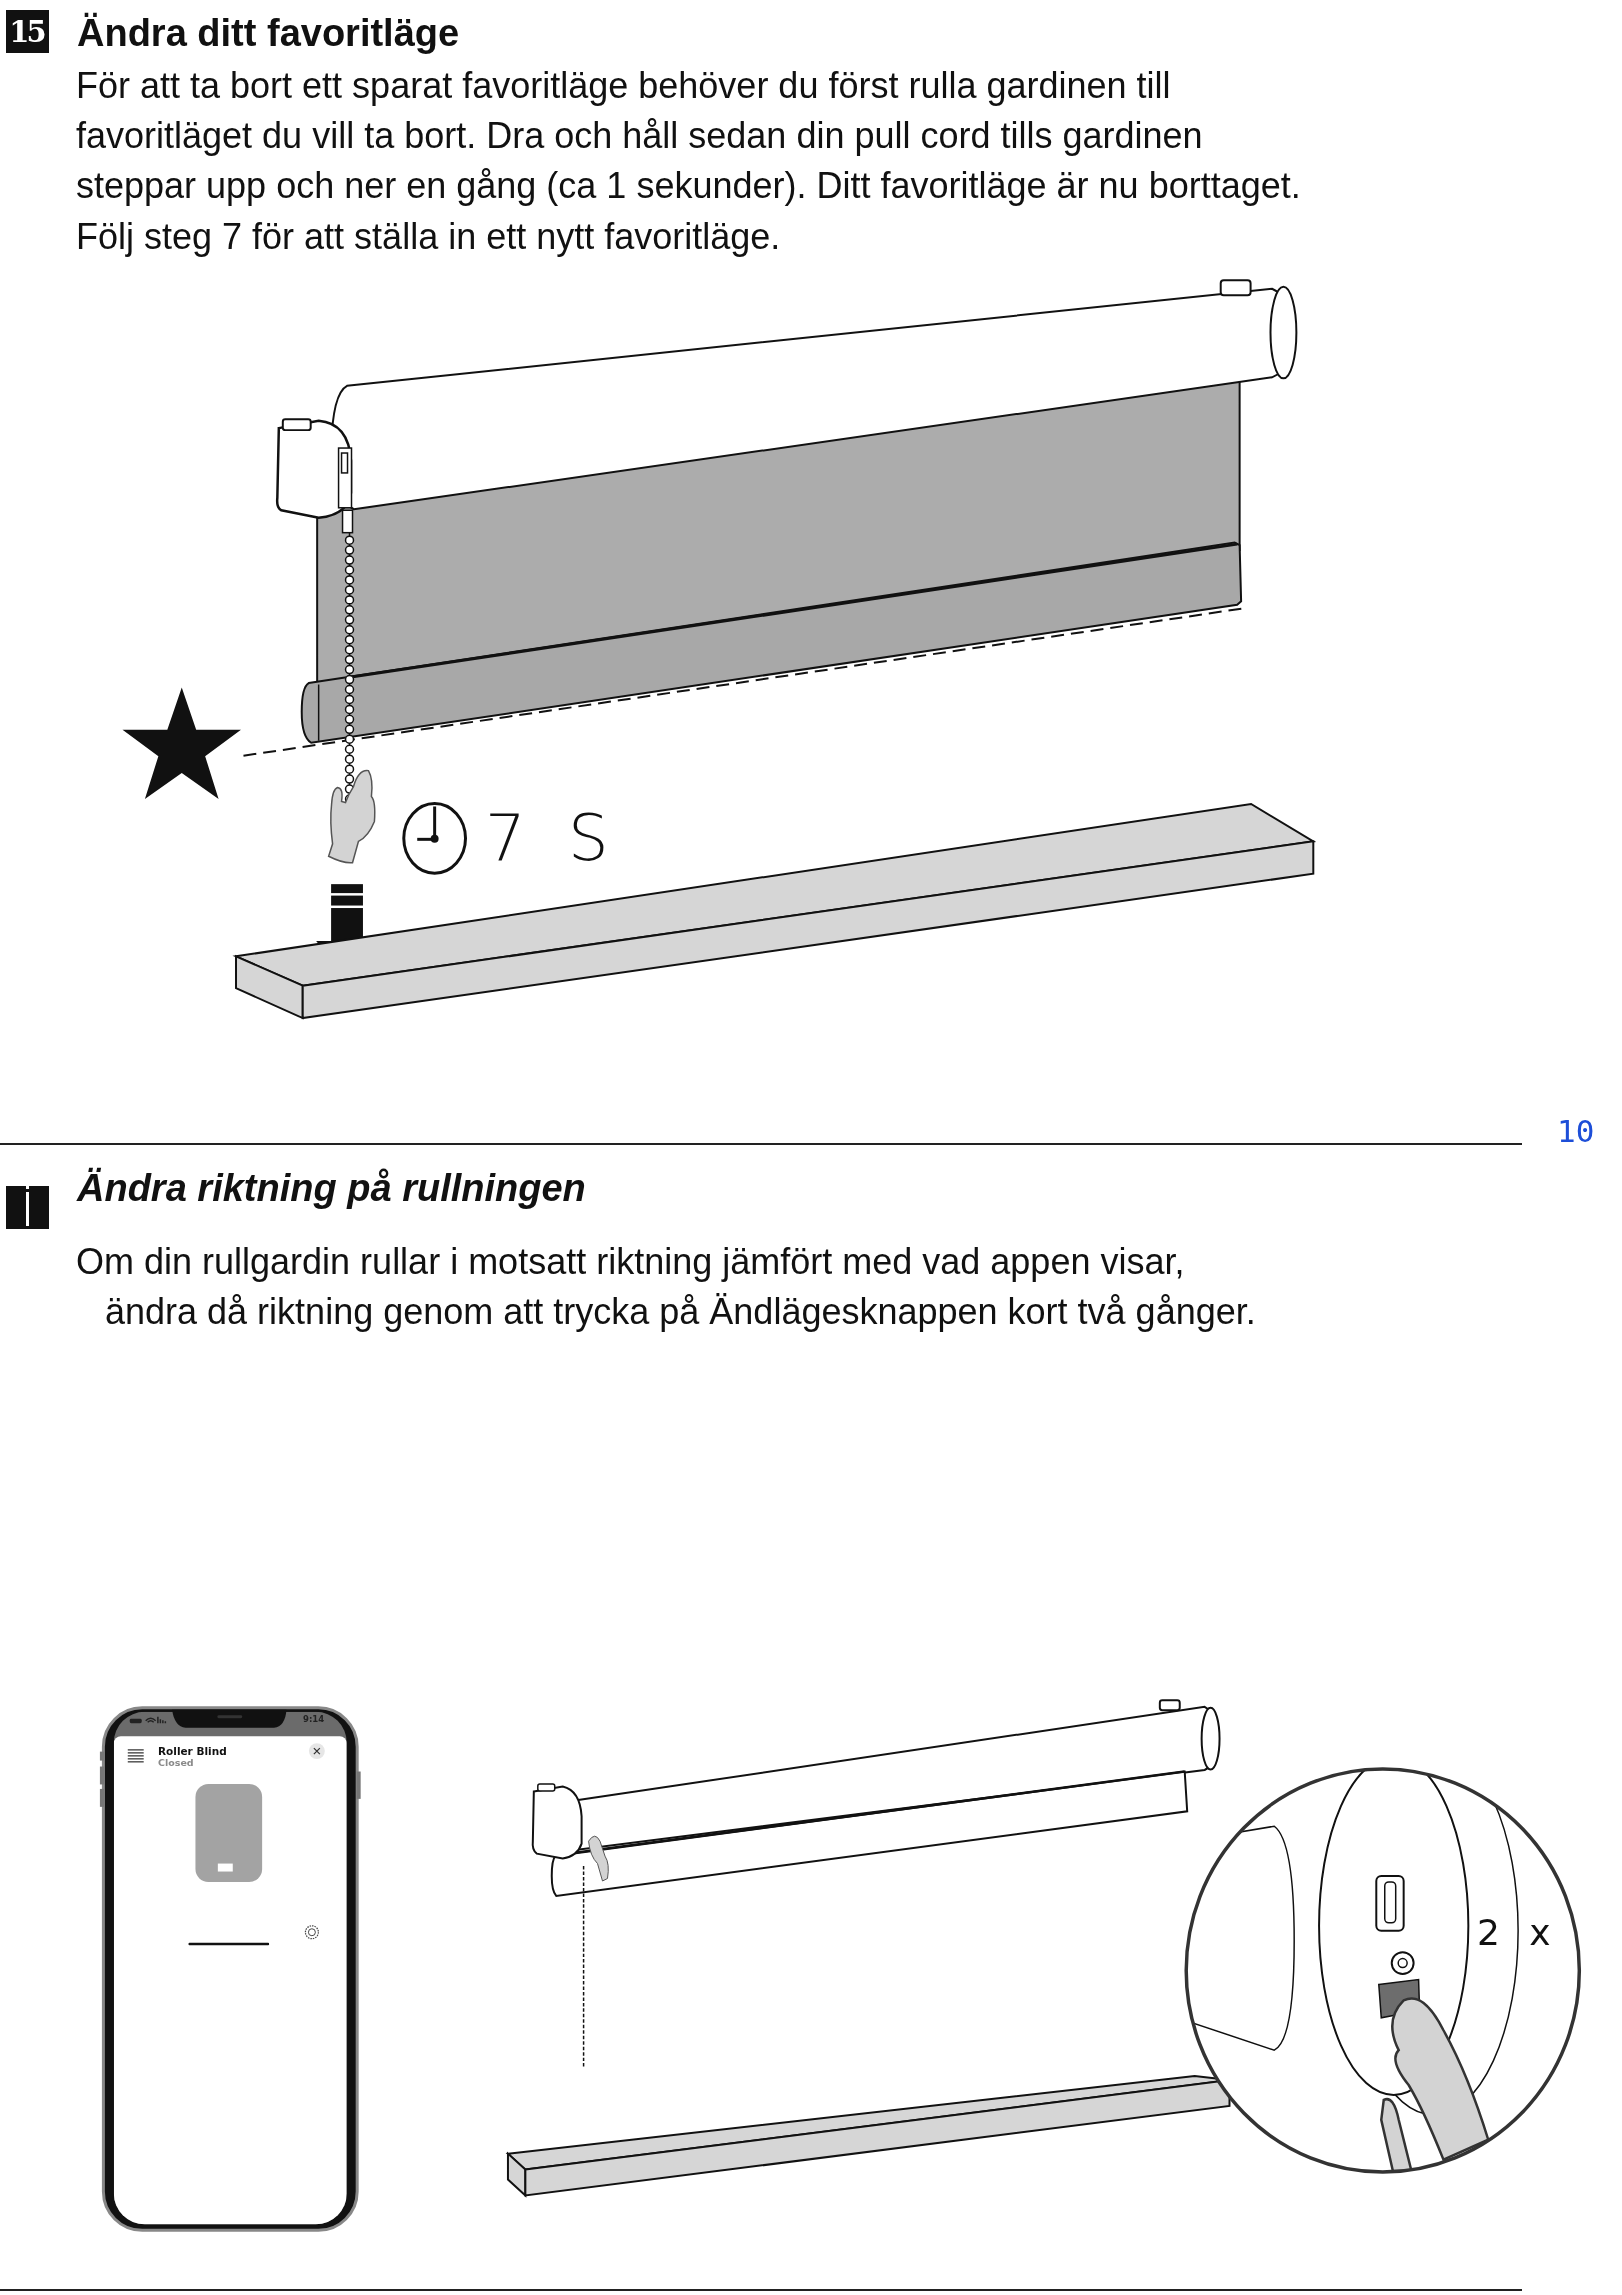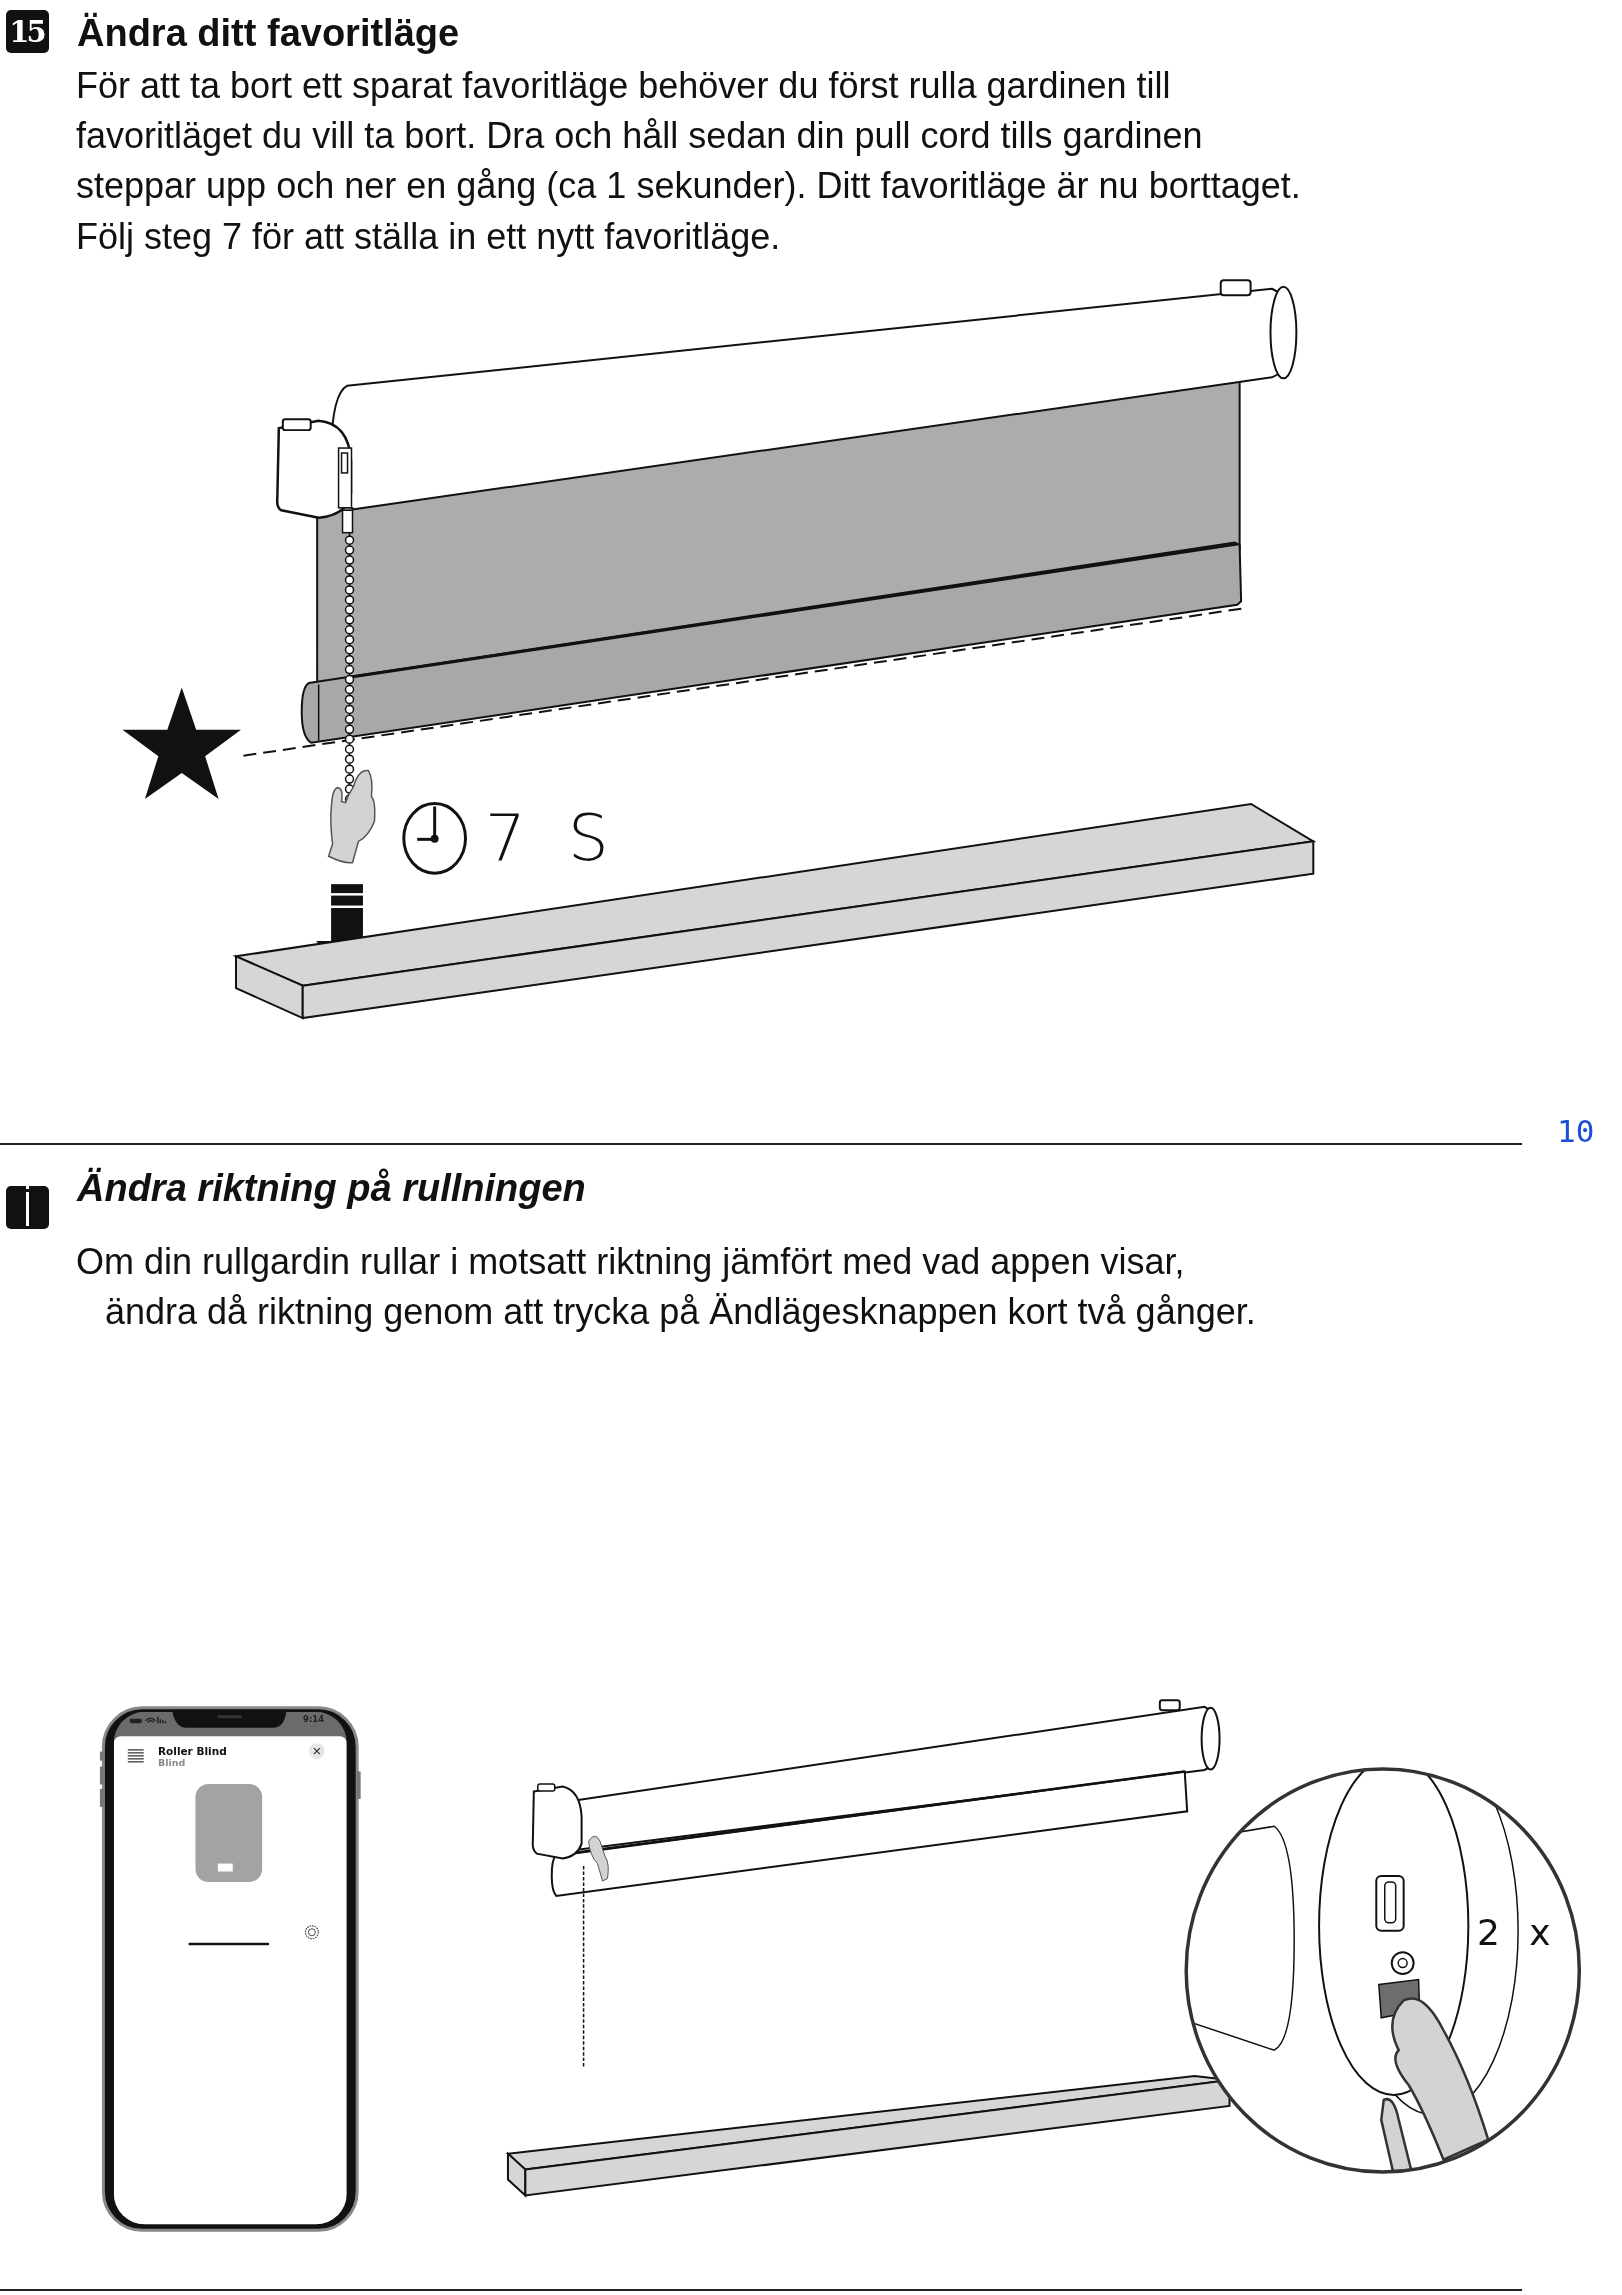--- a/index.html
+++ b/index.html
@@ -1,18 +1,18 @@
 <!DOCTYPE html>
 <html style="font-size:8px"><head>
 <meta charset="utf-8">
 <style>
   html, body { margin:0; padding:0; background:#ffffff; }
   body { width:1623px; height:2295px; position:relative; overflow:hidden;
          font-family:"Liberation Sans", sans-serif; color:#111111; }
-  .badge { position:absolute; width:43px; height:43px; background:#111111; border-radius:5px;
+  .badge { position:absolute; width:43px; height:43px; background:#111111; border-radius:0;
            color:#ffffff; display:flex; align-items:center; justify-content:center; }
   .badge-num { font-family:"DejaVu Serif", serif; font-weight:bold; font-size:29px; letter-spacing:-3px; margin-left:-2px; }
   .badge-i { width:3.5px; height:34px; background:#ffffff; position:relative; margin-top:3px; }
   .badge-i::before { content:""; position:absolute; left:0; top:-8px; width:3.5px; height:5px; background:#ffffff; }
   .heading { position:absolute; left:77px; font-weight:bold; font-size:38px; line-height:45px; white-space:nowrap; }
   .body-text { position:absolute; left:76px; font-size:36px; line-height:50px; white-space:nowrap; }
   .rule { position:absolute; left:0; width:1522px; height:2px; background:#222222; }
   .page-num { position:absolute; left:1557px; top:1114px; font-family:"DejaVu Sans Mono", monospace; font-size:31px; line-height:35px; color:#1d4ed8; }
   .label-thin { position:absolute; font-family:"DejaVu Sans", sans-serif; font-weight:normal; color:#111; white-space:nowrap; }
   svg { position:absolute; left:0; top:0; overflow:visible; }
@@ -169,21 +169,21 @@
   <g>
         <circle cx="626" cy="3883" r="13" fill="none" stroke="#444" stroke-width="2.5" stroke-dasharray="3,2"></circle>
         <circle cx="626" cy="3883" r="7" fill="none" stroke="#444" stroke-width="2"></circle>
       </g>
 
   <rect x="378" y="3904" width="162" height="5" rx="2" fill="#111"></rect>
 </svg>
 </div>
 <div class="phone-time" style="left:303px; top:1714px;">9:14</div>
 <div class="phone-title" style="left:158px; top:1745px;">Roller Blind</div>
-<div class="phone-sub" style="left:158px; top:1757px;">Blind</div>
+<div class="phone-sub" style="left:158px; top:1757px;">Closed</div>
 
 <div>
 <svg width="1623" height="2295" viewBox="0 0 3260 4612">
 
   <path d="M1090,3628 L2420,3430 Q2448,3445 2448,3495 Q2446,3545 2420,3557 L1120,3722 Q1095,3705 1095,3670 Z" fill="#fff" stroke="#111" stroke-width="4"></path>
   <ellipse cx="2432" cy="3494" rx="18" ry="62" fill="#fff" stroke="#111" stroke-width="4"></ellipse>
   <rect x="2330" y="3417" width="40" height="20" rx="5" fill="#fff" stroke="#111" stroke-width="4"></rect>
 
   <path d="M1115,3730 L2380,3560 L2385,3640 L1117,3810 Q1108,3800 1108,3770 Q1108,3738 1115,3730 Z" fill="#fff" stroke="#111" stroke-width="4"></path>
   <line x1="1140" y1="3725" x2="2380" y2="3560" stroke="#111" stroke-width="5"></line>

